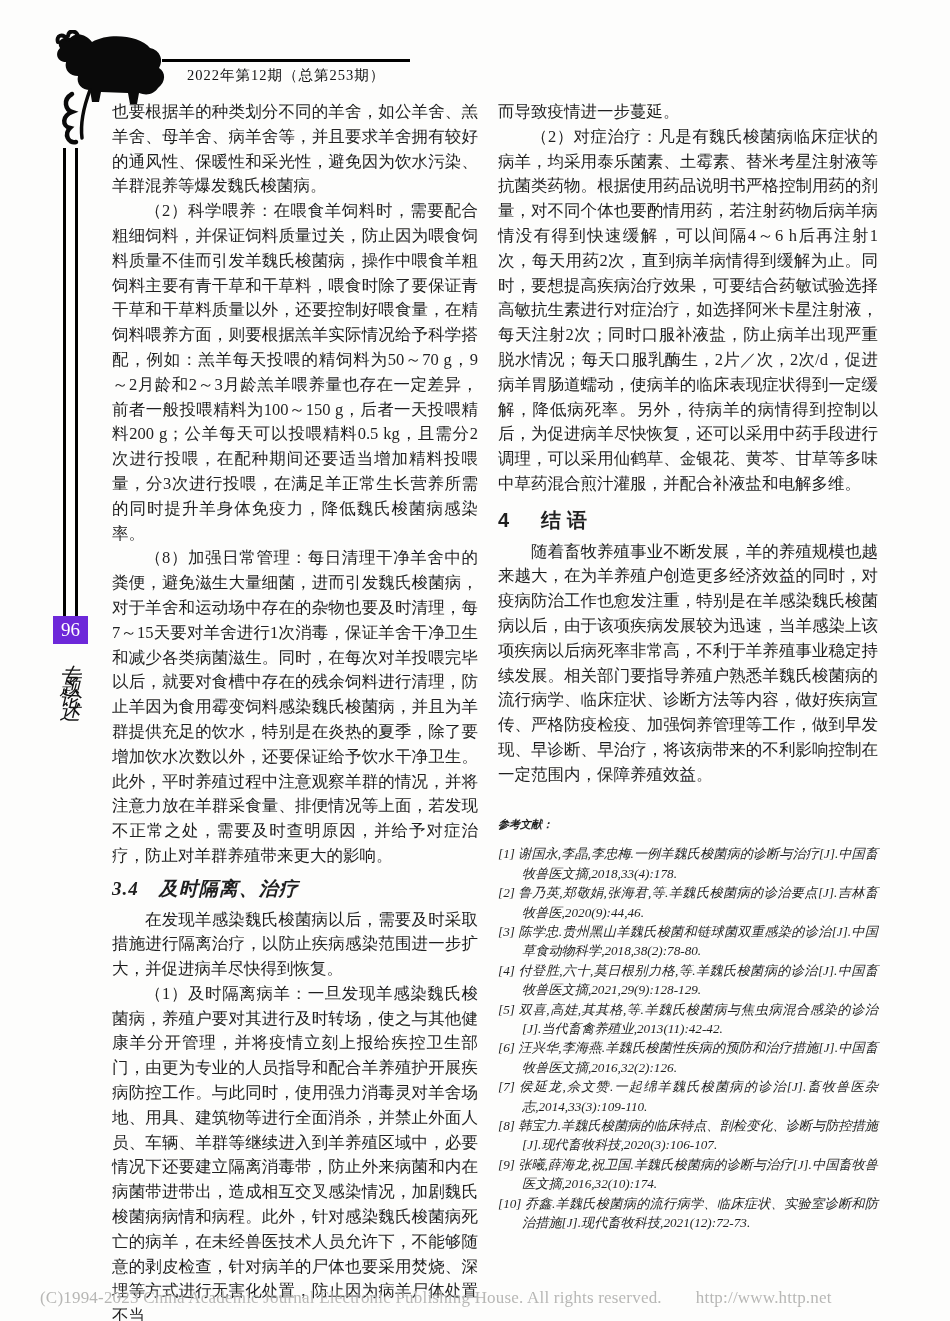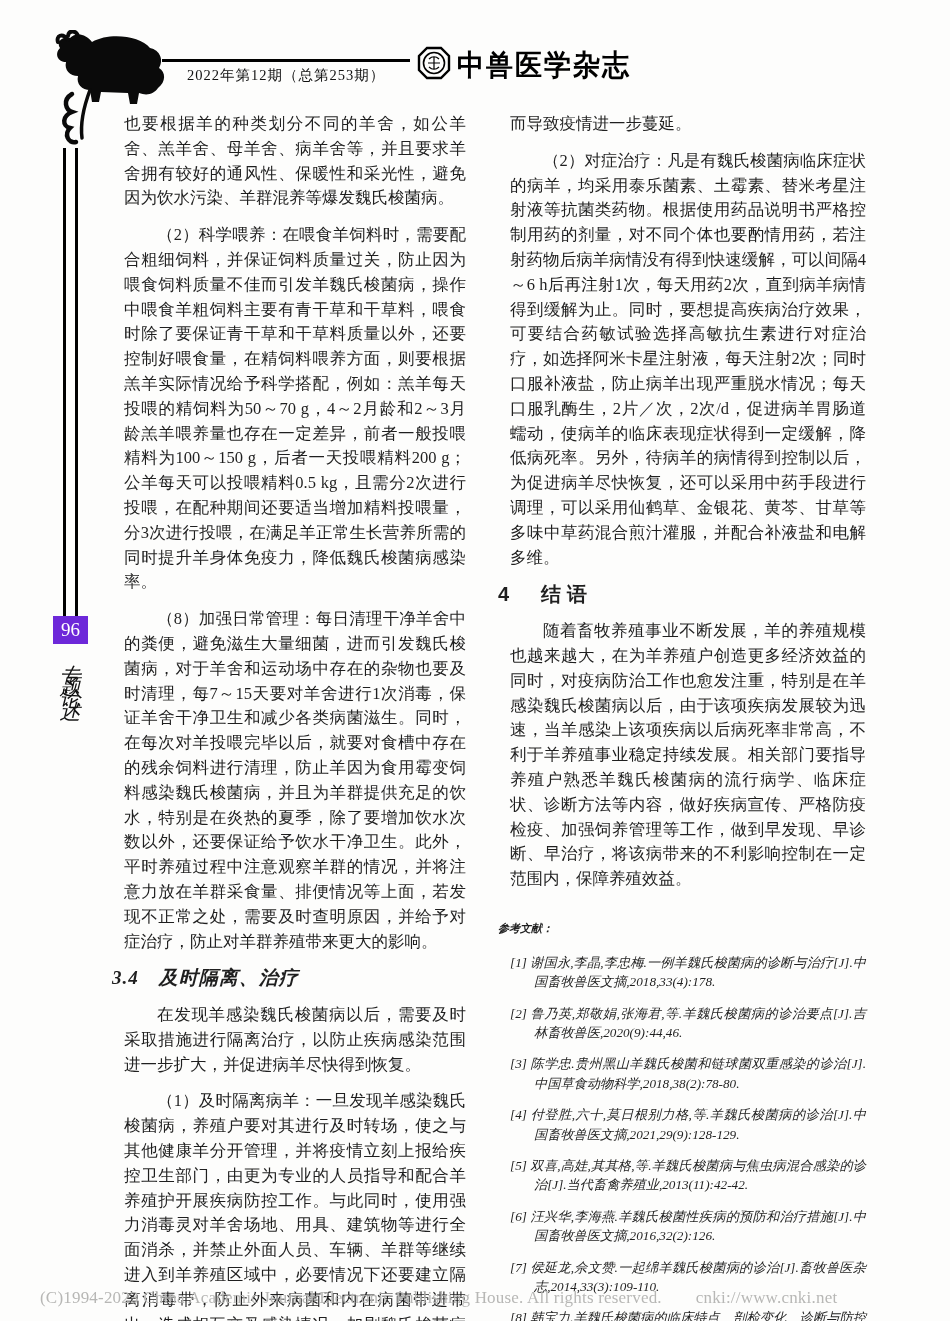--- a/index.html
+++ b/index.html
@@ -46,21 +46,21 @@
   }
 
   
   .columns{
     position:absolute;left:112px;top:100px;width:766px;
     display:flex;gap:20px;
   }
   .col{font-size:16.5px;line-height:24.8px;text-align:justify;}
   .col-left{width:366px;}
   .col-right{width:380px;}
-  .col p{margin:12px;text-indent:2em;}
+  .col p{margin:0;text-indent:2em;}
   .col p.cont{text-indent:0;}
   .h-kai{
     margin:8px 0 6px;font-size:19px;font-weight:600;font-style:italic;
     letter-spacing:1px;text-indent:0;
   }
   .h-hei{
     margin:11px 0 7px;font-size:20px;font-weight:700;text-indent:0;
     font-family:"Liberation Sans","DejaVu Sans",sans-serif;letter-spacing:6px;
   }
   .ref-head{
@@ -91,43 +91,33 @@
       <path fill="#0a0a0a" d="M104,58 C112,52 112,42 105,38 C110,30 106,20 96,18 C86,6 56,2 38,12 C32,4 22,2 16,8 C8,6 2,12 6,18 C0,24 4,32 12,32 C10,40 16,46 24,46 C22,54 28,60 36,60 L38,72 L45,72 L47,62 L74,63 L76,74 L83,74 L85,63 C93,66 100,64 104,58 Z"></path>
       <path fill="none" stroke="#0a0a0a" stroke-width="4" stroke-linecap="round" d="M14,10 C8,2 2,6 4,12 M24,6 C22,0 14,0 14,6"></path>
       <path fill="none" stroke="#0a0a0a" stroke-width="4.5" stroke-linecap="round" d="M18,64 C8,70 12,80 18,82 C8,86 8,96 16,98 C10,104 14,114 22,112"></path>
       <path fill="none" stroke="#0a0a0a" stroke-width="3.5" stroke-linecap="round" d="M36,60 C30,76 26,92 28,108"></path>
     </svg>
   </div>
 
   <div class="header-rule"></div>
   <div class="issue-info">2022年第12期（总第253期）</div>
 
-  <div class="brand">
-    <span class="seal">
-      <svg width="34" height="34" viewBox="0 0 34 34" aria-hidden="true">
-        <polygon points="10,2 24,2 32,10 32,24 24,32 10,32 2,24 2,10" fill="none" stroke="#000" stroke-width="2.4"></polygon>
-        <circle cx="17" cy="17" r="10.5" fill="none" stroke="#000" stroke-width="1.6"></circle>
-        <path fill="none" stroke="#000" stroke-width="1.2" d="M12,13 C15,10 19,10 22,13 M11,17 H23 M12,21 C15,24 19,24 22,21 M17,11 V23"></path>
-      </svg>
-    </span>
-    <span class="journal-title">中兽医学杂志</span>
-  </div>
 
   <div class="vline vline-a"></div>
   <div class="vline vline-b"></div>
   <div class="page-num-box">
     <span>96</span>
   </div>
   <div class="column-label">专题论述</div>
 
   <main class="columns">
 
     <section class="col col-left">
       <p class="cont">也要根据羊的种类划分不同的羊舍，如公羊舍、羔羊舍、母羊舍、病羊舍等，并且要求羊舍拥有较好的通风性、保暖性和采光性，避免因为饮水污染、羊群混养等爆发魏氏梭菌病。</p>
-      <p>（2）科学喂养：在喂食羊饲料时，需要配合粗细饲料，并保证饲料质量过关，防止因为喂食饲料质量不佳而引发羊魏氏梭菌病，操作中喂食羊粗饲料主要有青干草和干草料，喂食时除了要保证青干草和干草料质量以外，还要控制好喂食量，在精饲料喂养方面，则要根据羔羊实际情况给予科学搭配，例如：羔羊每天投喂的精饲料为50～70 g，4～2月龄和2～3月龄羔羊喂养量也存在一定差异，前者一般投喂精料为100～150 g，后者一天投喂精料200 g；公羊每天可以投喂精料0.5 kg，且需分2次进行投喂，在配种期间还要适当增加精料投喂量，分3次进行投喂，在满足羊正常生长营养所需的同时提升羊身体免疫力，降低魏氏梭菌病感染率。</p>
+      <p>（2）科学喂养：在喂食羊饲料时，需要配合粗细饲料，并保证饲料质量过关，防止因为喂食饲料质量不佳而引发羊魏氏梭菌病，操作中喂食羊粗饲料主要有青干草和干草料，喂食时除了要保证青干草和干草料质量以外，还要控制好喂食量，在精饲料喂养方面，则要根据羔羊实际情况给予科学搭配，例如：羔羊每天投喂的精饲料为50～70 g，9～2月龄和2～3月龄羔羊喂养量也存在一定差异，前者一般投喂精料为100～150 g，后者一天投喂精料200 g；公羊每天可以投喂精料0.5 kg，且需分2次进行投喂，在配种期间还要适当增加精料投喂量，分3次进行投喂，在满足羊正常生长营养所需的同时提升羊身体免疫力，降低魏氏梭菌病感染率。</p>
       <p>（8）加强日常管理：每日清理干净羊舍中的粪便，避免滋生大量细菌，进而引发魏氏梭菌病，对于羊舍和运动场中存在的杂物也要及时清理，每7～15天要对羊舍进行1次消毒，保证羊舍干净卫生和减少各类病菌滋生。同时，在每次对羊投喂完毕以后，就要对食槽中存在的残余饲料进行清理，防止羊因为食用霉变饲料感染魏氏梭菌病，并且为羊群提供充足的饮水，特别是在炎热的夏季，除了要增加饮水次数以外，还要保证给予饮水干净卫生。此外，平时养殖过程中注意观察羊群的情况，并将注意力放在羊群采食量、排便情况等上面，若发现不正常之处，需要及时查明原因，并给予对症治疗，防止对羊群养殖带来更大的影响。</p>
       <h3 class="h-kai">3.4　及时隔离、治疗</h3>
       <p>在发现羊感染魏氏梭菌病以后，需要及时采取措施进行隔离治疗，以防止疾病感染范围进一步扩大，并促进病羊尽快得到恢复。</p>
       <p>（1）及时隔离病羊：一旦发现羊感染魏氏梭菌病，养殖户要对其进行及时转场，使之与其他健康羊分开管理，并将疫情立刻上报给疾控卫生部门，由更为专业的人员指导和配合羊养殖护开展疾病防控工作。与此同时，使用强力消毒灵对羊舍场地、用具、建筑物等进行全面消杀，并禁止外面人员、车辆、羊群等继续进入到羊养殖区域中，必要情况下还要建立隔离消毒带，防止外来病菌和内在病菌带进带出，造成相互交叉感染情况，加剧魏氏梭菌病病情和病程。此外，针对感染魏氏梭菌病死亡的病羊，在未经兽医技术人员允许下，不能够随意的剥皮检查，针对病羊的尸体也要采用焚烧、深埋等方式进行无害化处置，防止因为病羊尸体处置不当</p>
     </section>
 
     <section class="col col-right">
       <p class="cont">而导致疫情进一步蔓延。</p>
       <p>（2）对症治疗：凡是有魏氏梭菌病临床症状的病羊，均采用泰乐菌素、土霉素、替米考星注射液等抗菌类药物。根据使用药品说明书严格控制用药的剂量，对不同个体也要酌情用药，若注射药物后病羊病情没有得到快速缓解，可以间隔4～6 h后再注射1次，每天用药2次，直到病羊病情得到缓解为止。同时，要想提高疾病治疗效果，可要结合药敏试验选择高敏抗生素进行对症治疗，如选择阿米卡星注射液，每天注射2次；同时口服补液盐，防止病羊出现严重脱水情况；每天口服乳酶生，2片／次，2次/d，促进病羊胃肠道蠕动，使病羊的临床表现症状得到一定缓解，降低病死率。另外，待病羊的病情得到控制以后，为促进病羊尽快恢复，还可以采用中药手段进行调理，可以采用仙鹤草、金银花、黄芩、甘草等多味中草药混合煎汁灌服，并配合补液盐和电解多维。</p>
       <h2 class="h-hei">4　结语</h2>
@@ -136,22 +126,23 @@
       <h4 class="ref-head">参考文献：</h4>
       <p class="ref">[1] 谢国永,李晶,李忠梅.一例羊魏氏梭菌病的诊断与治疗[J].中国畜牧兽医文摘,2018,33(4):178.</p>
       <p class="ref">[2] 鲁乃英,郑敬娟,张海君,等.羊魏氏梭菌病的诊治要点[J].吉林畜牧兽医,2020(9):44,46.</p>
       <p class="ref">[3] 陈学忠.贵州黑山羊魏氏梭菌和链球菌双重感染的诊治[J].中国草食动物科学,2018,38(2):78-80.</p>
       <p class="ref">[4] 付登胜,六十,莫日根别力格,等.羊魏氏梭菌病的诊治[J].中国畜牧兽医文摘,2021,29(9):128-129.</p>
       <p class="ref">[5] 双喜,高娃,其其格,等.羊魏氏梭菌病与焦虫病混合感染的诊治[J].当代畜禽养殖业,2013(11):42-42.</p>
       <p class="ref">[6] 汪兴华,李海燕.羊魏氏梭菌性疾病的预防和治疗措施[J].中国畜牧兽医文摘,2016,32(2):126.</p>
       <p class="ref">[7] 侯延龙,佘文赞.一起绵羊魏氏梭菌病的诊治[J].畜牧兽医杂志,2014,33(3):109-110.</p>
       <p class="ref">[8] 韩宝力.羊魏氏梭菌病的临床特点、剖检变化、诊断与防控措施[J].现代畜牧科技,2020(3):106-107.</p>
       <p class="ref">[9] 张曦,薛海龙,祝卫国.羊魏氏梭菌病的诊断与治疗[J].中国畜牧兽医文摘,2016,32(10):174.</p>
+      <p class="ref">[10] 乔鑫.羊魏氏梭菌病的流行病学、临床症状、实验室诊断和防治措施[J].现代畜牧科技,2021(12):72-73.</p>
     </section>
 
   </main>
 
   <footer class="footer">
     <span>(C)1994-2023 China Academic Journal Electronic Publishing House. All rights reserved.</span>
-    <span>cnki://www.cnki.net</span>
+    <span>http://www.http.net</span>
   </footer>
 
 </div>
 
 </body></html>

